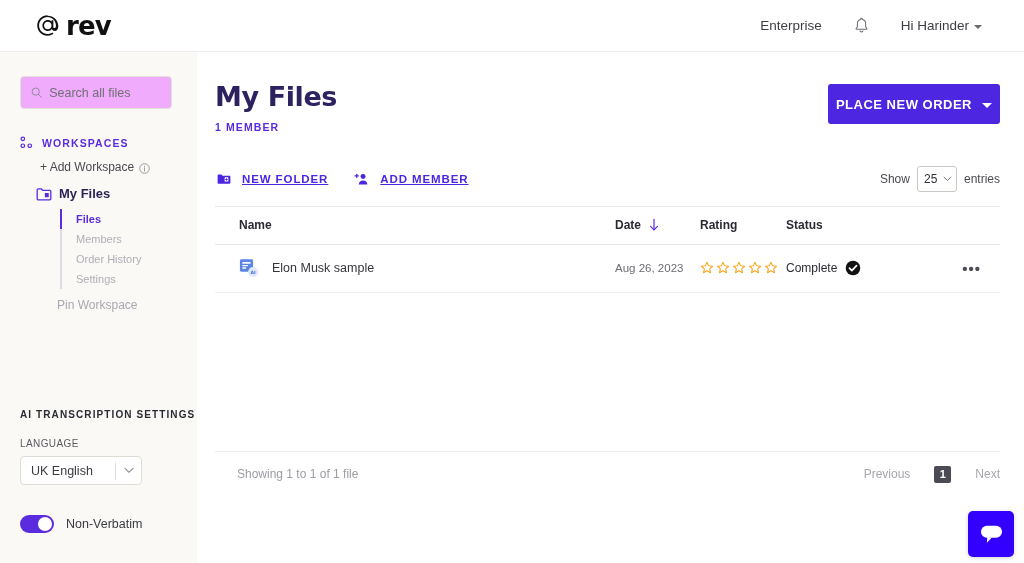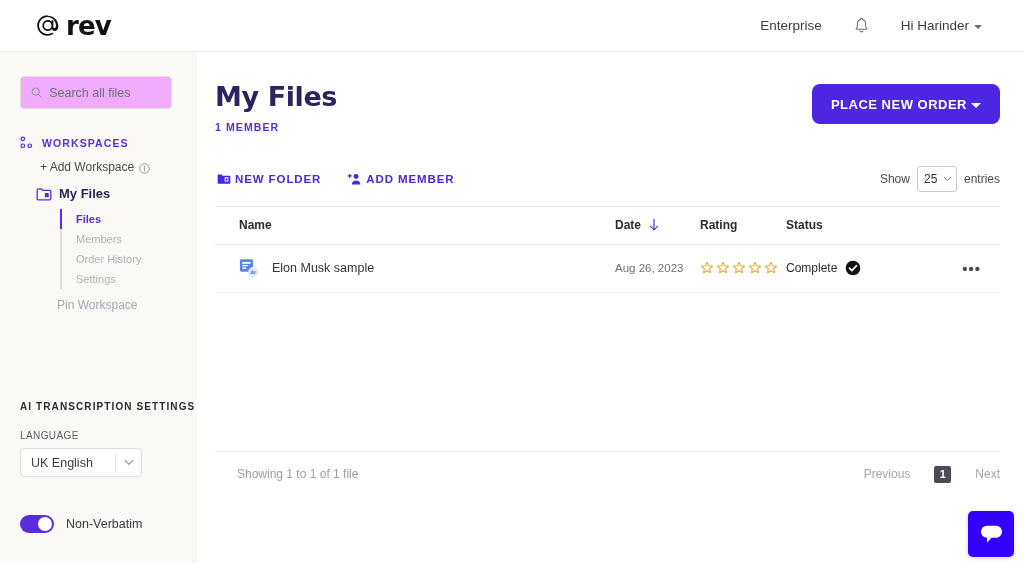--- a/index.html
+++ b/index.html
@@ -246,21 +246,21 @@
     width: 25px;
     display: flex;
     align-items: center;
     justify-content: center;
   }
 
   .toggle-row {
     display: flex;
     align-items: center;
     gap: 12px;
-    margin-top: 38px;
+    margin-top: 30px;
     text-align: center;
   }
   .toggle {
     width: 34px;
     height: 18px;
     border-radius: 9px;
     background: #5b2be0;
     position: relative;
     cursor: pointer;
   }
@@ -304,57 +304,58 @@
     letter-spacing: 1.1px;
     color: #5b2be0;
     margin-top: 9px;
   }
 
   .place-order-btn {
     margin-left: auto;
     background: #4c26e0;
     color: #ffffff;
     border: none;
-    border-radius: 8px;
+    border-radius: 3px;
     height: 40px;
-    padding: 0 19px;
+    padding: 0 8px;
     font-family: "Liberation Sans", sans-serif;
     font-size: 13px;
     font-weight: 700;
     letter-spacing: 0.5px;
     cursor: pointer;
     display: flex;
     align-items: center;
-    gap: 4px;
+    gap: 10px;
     margin-top: 2px;
   }
   .btn-caret {
     width: 0; height: 0;
     border-left: 5px solid transparent;
     border-right: 5px solid transparent;
     border-top: 5px solid #ffffff;
     margin-top: 2px;
   }
 
   .actions-bar {
     display: flex;
     align-items: center;
     margin-top: 33px;
     padding-left: 2px;
   }
   .action-link {
     display: flex;
     align-items: flex-start;
-    gap: 4px;
+    gap: 11px;
     color: #4c26e0;
     font-size: 11.5px;
     font-weight: 700;
     letter-spacing: 0.9px;
     cursor: pointer;
     margin-right: 26px;
+    text-decoration: underline;
   }
 
   .show-entries {
     margin-left: auto;
     display: flex;
     align-items: center;
     gap: 7px;
     font-size: 12px;
     color: #4a4a52;
   }

